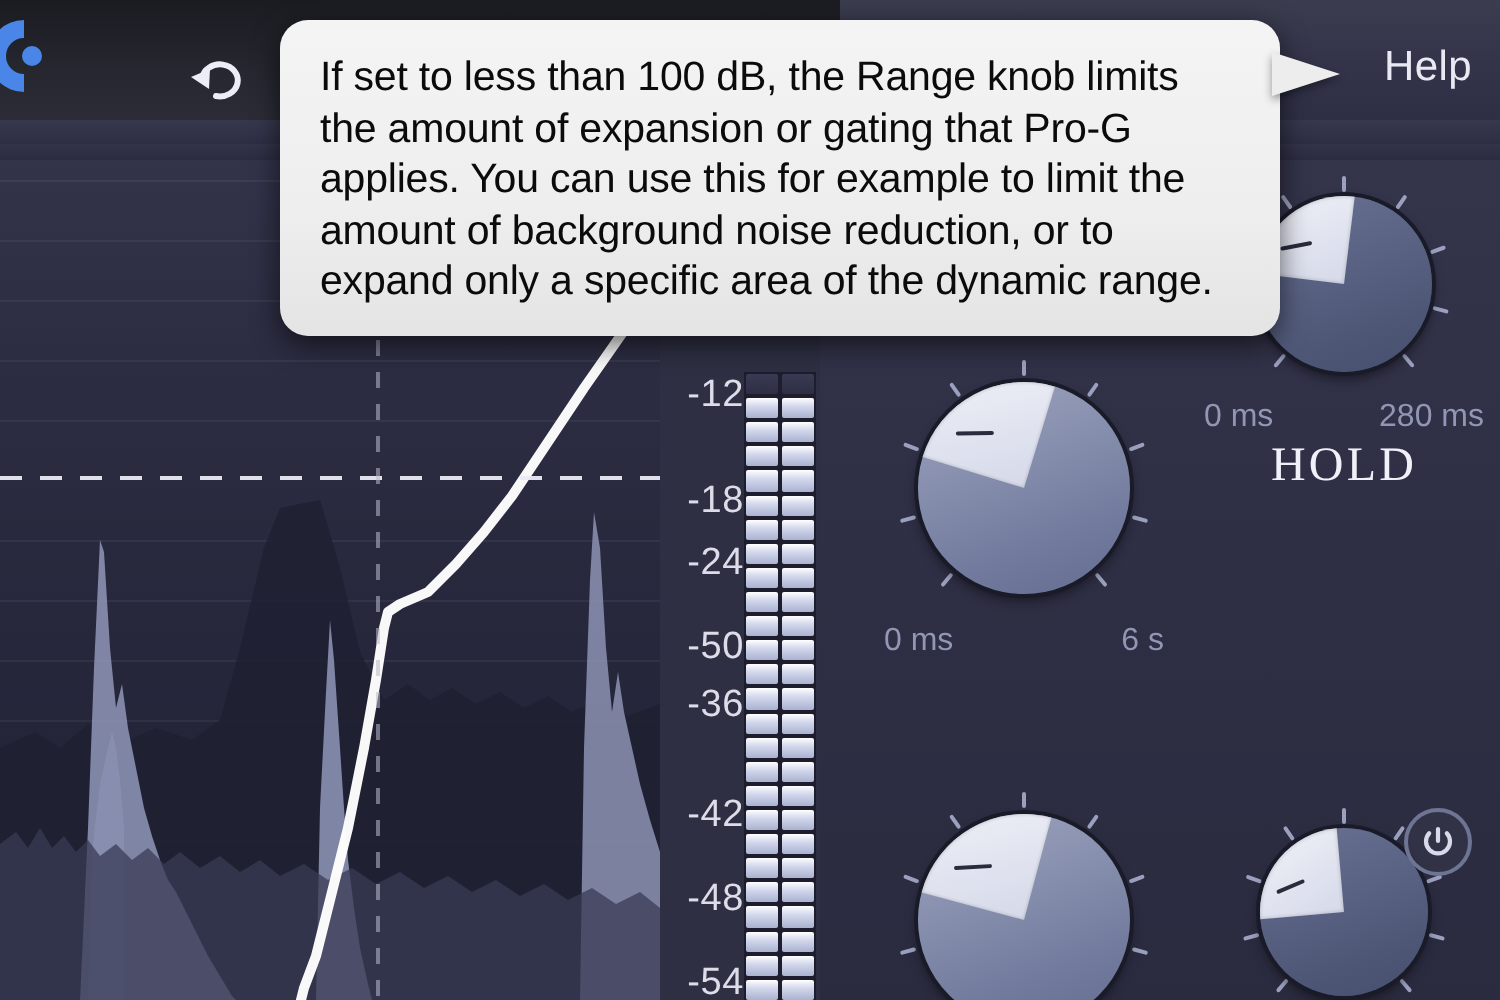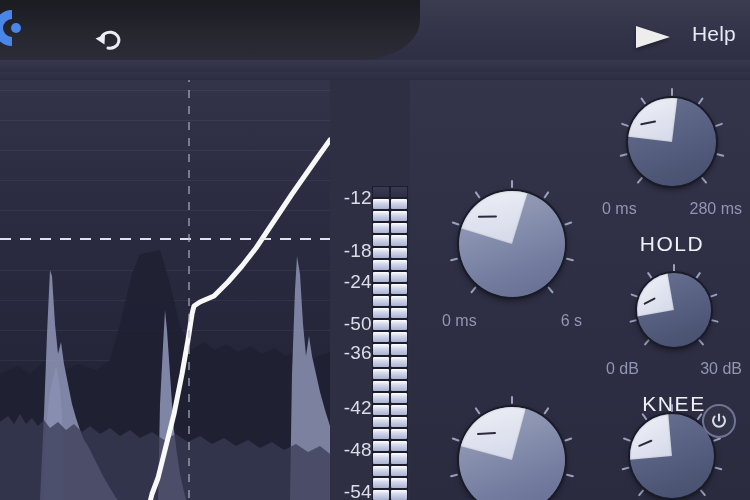--- a/index.html
+++ b/index.html
@@ -128,22 +128,22 @@
     content:""; position:absolute; left:22%; top:62%;
     width:36%; height:2px; background:#2a2b3c; border-radius:1px;
     transform:rotate(-18deg);
   }
   .knob-range {
     display:flex; justify-content:space-between;
     color:#9096b4; font-size:16px; margin-top:4px;
     font-family:"Liberation Sans", sans-serif;
   }
   .knob-name {
-    color:#f0f1f8; font-size:21px; letter-spacing:1.6px; margin-top:14px;
-    font-family:Liberation Sans, sans-serif;
+    color:#f0f1f8; font-size:24px; letter-spacing:1.6px; margin-top:2px;
+    font-family:Liberation Serif, serif;
   }
 
   .power-btn {
     position:absolute; right:14px; bottom:62px; width:34px; height:34px;
     border-radius:50%; border:2px solid #6e7493;
     display:flex; align-items:center; justify-content:center;
     background:rgba(255,255,255,0.03); cursor:pointer; z-index:4;
   }
 
   
@@ -336,42 +336,20 @@
           </div>
         <div class="knob-body" style="inset:11px;"></div>
         <div class="knob-wedge" id="wedge-attack" style="left: 11px; top: 11px; width: 53px; height: 53px; transform: rotate(17deg);"></div>
       </div>
       <div class="knob-range" style="padding:0 10px">
         <span>0 ms</span>
         <span>6 s</span>
       </div>
     </div>
 
-    <div class="knob-group" style="left:196px; top:190px; width:136px;">
-      <div class="knob" id="knob-knee" style="width:92px;height:92px;">
-        <div class="knob-ticks" id="ticks-knee">
-            <div class="knob-tick" style="transform: rotate(-140deg); transform-origin: 50% 46px;"></div>
-            <div class="knob-tick" style="transform: rotate(-105deg); transform-origin: 50% 46px;"></div>
-            <div class="knob-tick" style="transform: rotate(-70deg); transform-origin: 50% 46px;"></div>
-            <div class="knob-tick" style="transform: rotate(-35deg); transform-origin: 50% 46px;"></div>
-            <div class="knob-tick" style="transform: rotate(0deg); transform-origin: 50% 46px;"></div>
-            <div class="knob-tick" style="transform: rotate(35deg); transform-origin: 50% 46px;"></div>
-            <div class="knob-tick" style="transform: rotate(70deg); transform-origin: 50% 46px;"></div>
-            <div class="knob-tick" style="transform: rotate(105deg); transform-origin: 50% 46px;"></div>
-            <div class="knob-tick" style="transform: rotate(140deg); transform-origin: 50% 46px;"></div>
-          </div>
-        <div class="knob-body dark" style="inset:9px;"></div>
-        <div class="knob-wedge" id="wedge-knee" style="left: 9px; top: 9px; width: 37px; height: 37px; transform: rotate(-10deg);"></div>
-      </div>
-      <div class="knob-range">
-        <span>0 dB</span>
-        <span>30 dB</span>
-      </div>
-      <div class="knob-name">KNEE</div>
-    </div>
 
     <div class="knob-group" style="left:22px; top:322px; width:160px;">
       <div class="knob" id="knob-release" style="width:128px;height:128px;">
         <div class="knob-ticks" id="ticks-release">
             <div class="knob-tick" style="transform: rotate(-105deg); transform-origin: 50% 64px;"></div>
             <div class="knob-tick" style="transform: rotate(-70deg); transform-origin: 50% 64px;"></div>
             <div class="knob-tick" style="transform: rotate(-35deg); transform-origin: 50% 64px;"></div>
             <div class="knob-tick" style="transform: rotate(0deg); transform-origin: 50% 64px;"></div>
             <div class="knob-tick" style="transform: rotate(35deg); transform-origin: 50% 64px;"></div>
             <div class="knob-tick" style="transform: rotate(70deg); transform-origin: 50% 64px;"></div>
@@ -423,14 +401,17 @@
   <div class="undo-btn">
     <svg width="30" height="28" viewBox="0 0 30 28">
       <path d="M8 13 A9 8 0 1 1 15 22" stroke="#eceef7" stroke-width="3" fill="none" stroke-linecap="round"></path>
       <path d="M2.5 12.5 L12 8.5 L11.5 18.5 Z" fill="#eceef7"></path>
     </svg>
   </div>
 
   <div class="help-btn">Help</div>
 
   <div class="tooltip-tail"></div>
+  <div class="tooltip">
+    <p>If set to less than 100 dB, the Range knob limits the amount of expansion or gating that Pro-G applies. You can use this for example to limit the amount of background noise reduction, or to expand only a specific area of the dynamic range.</p>
+  </div>
 
 </div>
 
 </body></html>

